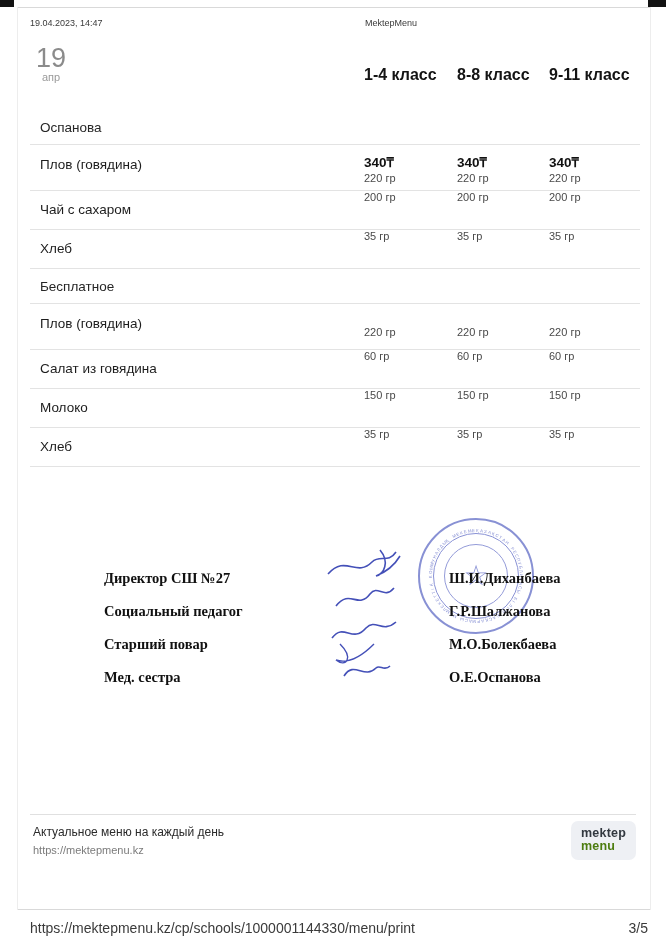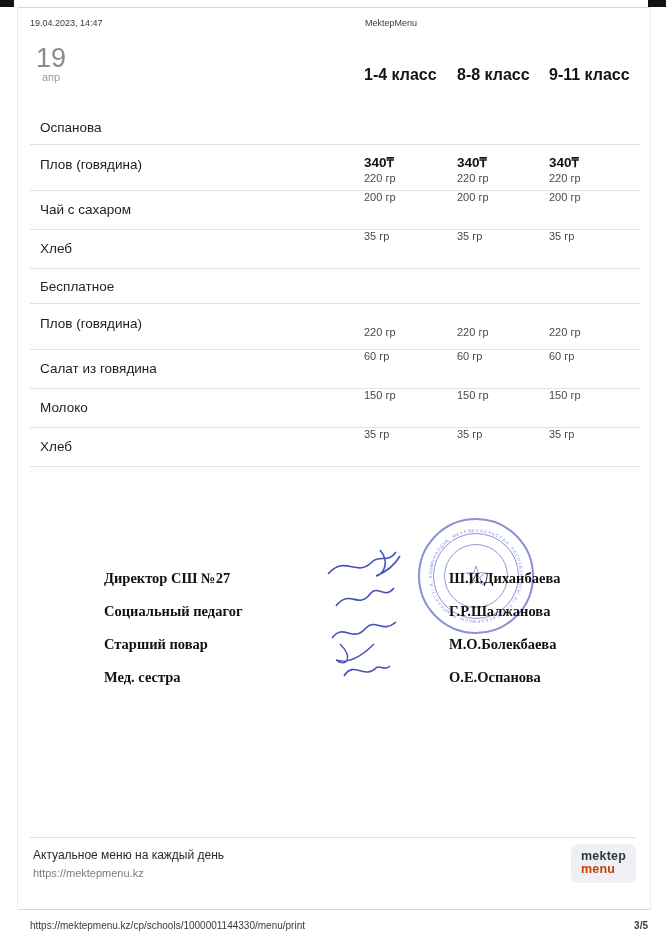--- a/index.html
+++ b/index.html
@@ -293,21 +293,21 @@
     color: #4450b8;
   }
 
   
   .footer {
     position: absolute;
     left: 30px;
     right: 30px;
     bottom: 62px;
     border-top: 1px solid #e0e0e0;
-    padding-top: 0;
+    padding-top: 23px;
     height: 50px;
   }
   .footer .f-text {
     position: absolute;
     left: 3px;
     top: 10px;
   }
   .footer .f-line1 {
     font-size: 12px;
     color: #2b2b2b;
@@ -329,53 +329,52 @@
   .brand .b1 {
     font-size: 12.5px;
     font-weight: bold;
     color: #32383f;
     line-height: 13px;
     letter-spacing: .2px;
   }
   .brand .b2 {
     font-size: 12.5px;
     font-weight: bold;
-    color: #c2410c;
+    color: #4d7c0f;
     line-height: 13px;
     letter-spacing: .2px;
   }
 
   .edge-bottom {
     position: absolute;
     bottom: 40px;
     left: 18px;
     right: 16px;
     height: 1px;
     background: #d9d9d9;
   }
 
   .print-footer {
     position: absolute;
     bottom: 18px;
     left: 0;
     right: 0;
     height: 12px;
-    font-size: 10px;
+    font-size: 14px;
     color: #3a3a3a;
   }
   .print-footer .pf-url {
     position: absolute;
     left: 30px;
     top: 0;
   }
   .print-footer .pf-page {
     position: absolute;
     right: 18px;
     top: 0;
-    font-weight: bold;
   }
 </style>
 </head>
 <body>
 
 <div class="page">
 
   <div class="corner-dark-l"></div>
   <div class="corner-dark-r"></div>
 

